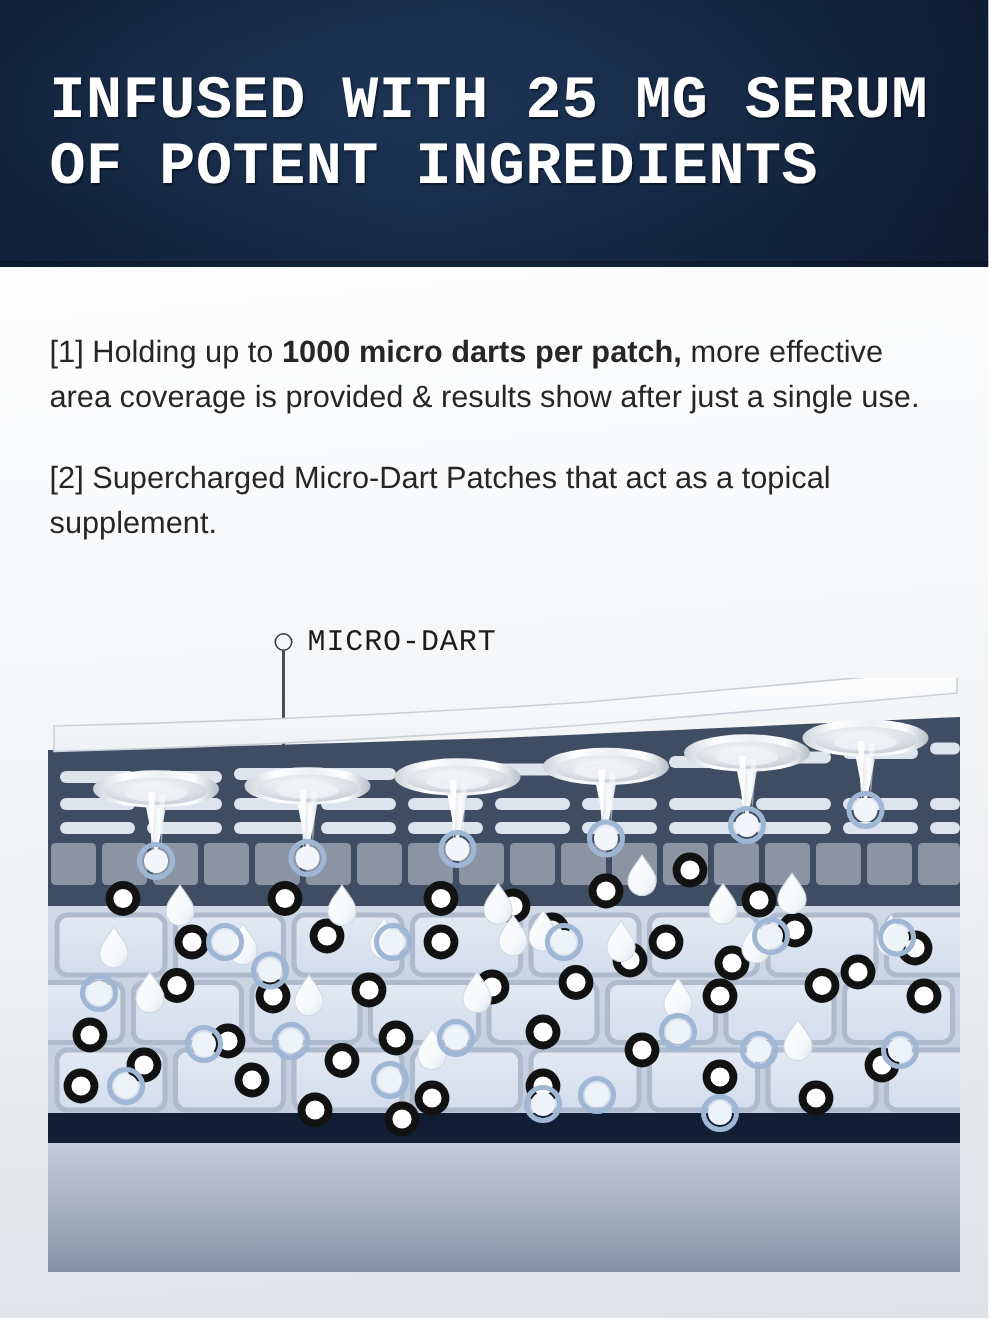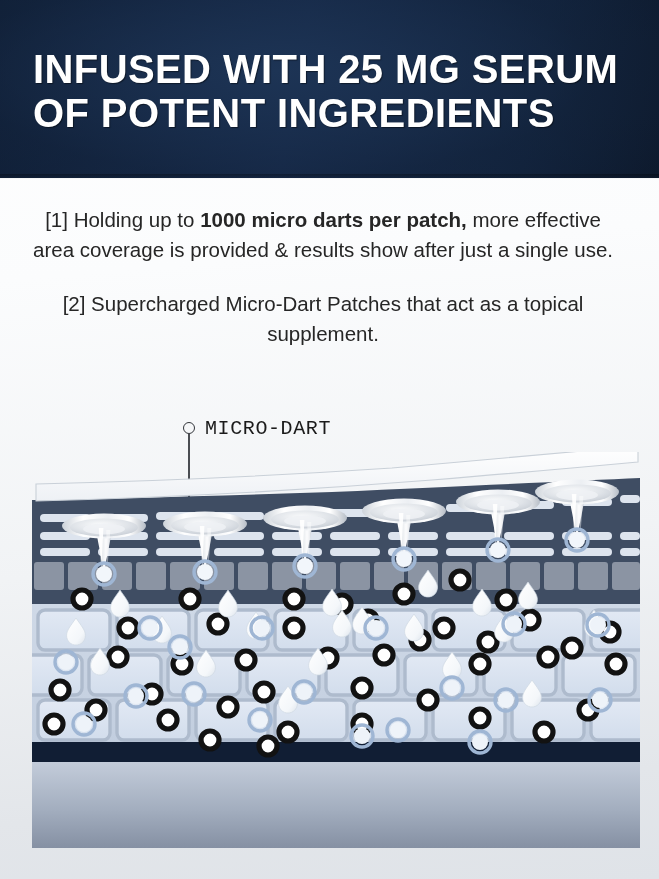--- a/index.html
+++ b/index.html
@@ -12,29 +12,29 @@
     background:linear-gradient(175deg,#ffffff 0%,#fbfcfd 30%,#f1f3f5 62%,#e3e6ea 88%,#dfe3e8 100%);}
 
   
   .header{position:absolute;left:0;top:0;width:659px;height:178px;
     background:radial-gradient(120% 150% at 42% 40%, #1d3455 0%, #16294368 40%, #0d1a2f00 75%),
                linear-gradient(100deg,#0e1c33 0%,#16294a 45%,#102039 80%,#0c1729 100%);
     overflow:hidden;}
   .header-title{position:absolute;left:33px;top:47px;width:610px;
     color:#ffffff;font-size:40px;line-height:44px;font-weight:700;
     letter-spacing:0.4px;text-shadow:1px 1px 1px rgba(0,0,0,.45);
-    font-family:Liberation Sans, sans-serif;}
+    font-family:Liberation Mono, monospace;}
   .header-shadowline{position:absolute;left:0;top:174px;width:659px;height:5px;
     background:linear-gradient(180deg,rgba(0,0,0,.30),rgba(0,0,0,0));}
 
   
   .copy{position:absolute;left:33px;top:205px;width:580px;
     color:#262626;font-size:20.5px;line-height:30px;
     font-family:"Liberation Sans", sans-serif;}
-  .copy p{margin:0 0 24px 0;text-align:center;}
+  .copy p{margin:15px 0 24px 0;}
   .copy b{font-weight:700;}
 
   
   .callout-dot{position:absolute;left:183px;top:422px;width:12px;height:12px;
     border:1.4px solid #33363b;border-radius:50%;background:transparent;box-sizing:border-box;}
   .callout-line{position:absolute;left:188.4px;top:434px;width:1.3px;height:105px;
     background:#4a4d52;}
   .callout-label{position:absolute;left:205px;top:417px;
     color:#1b1b1b;font-size:20px;letter-spacing:.6px;
     font-family:Liberation Mono, monospace;}

